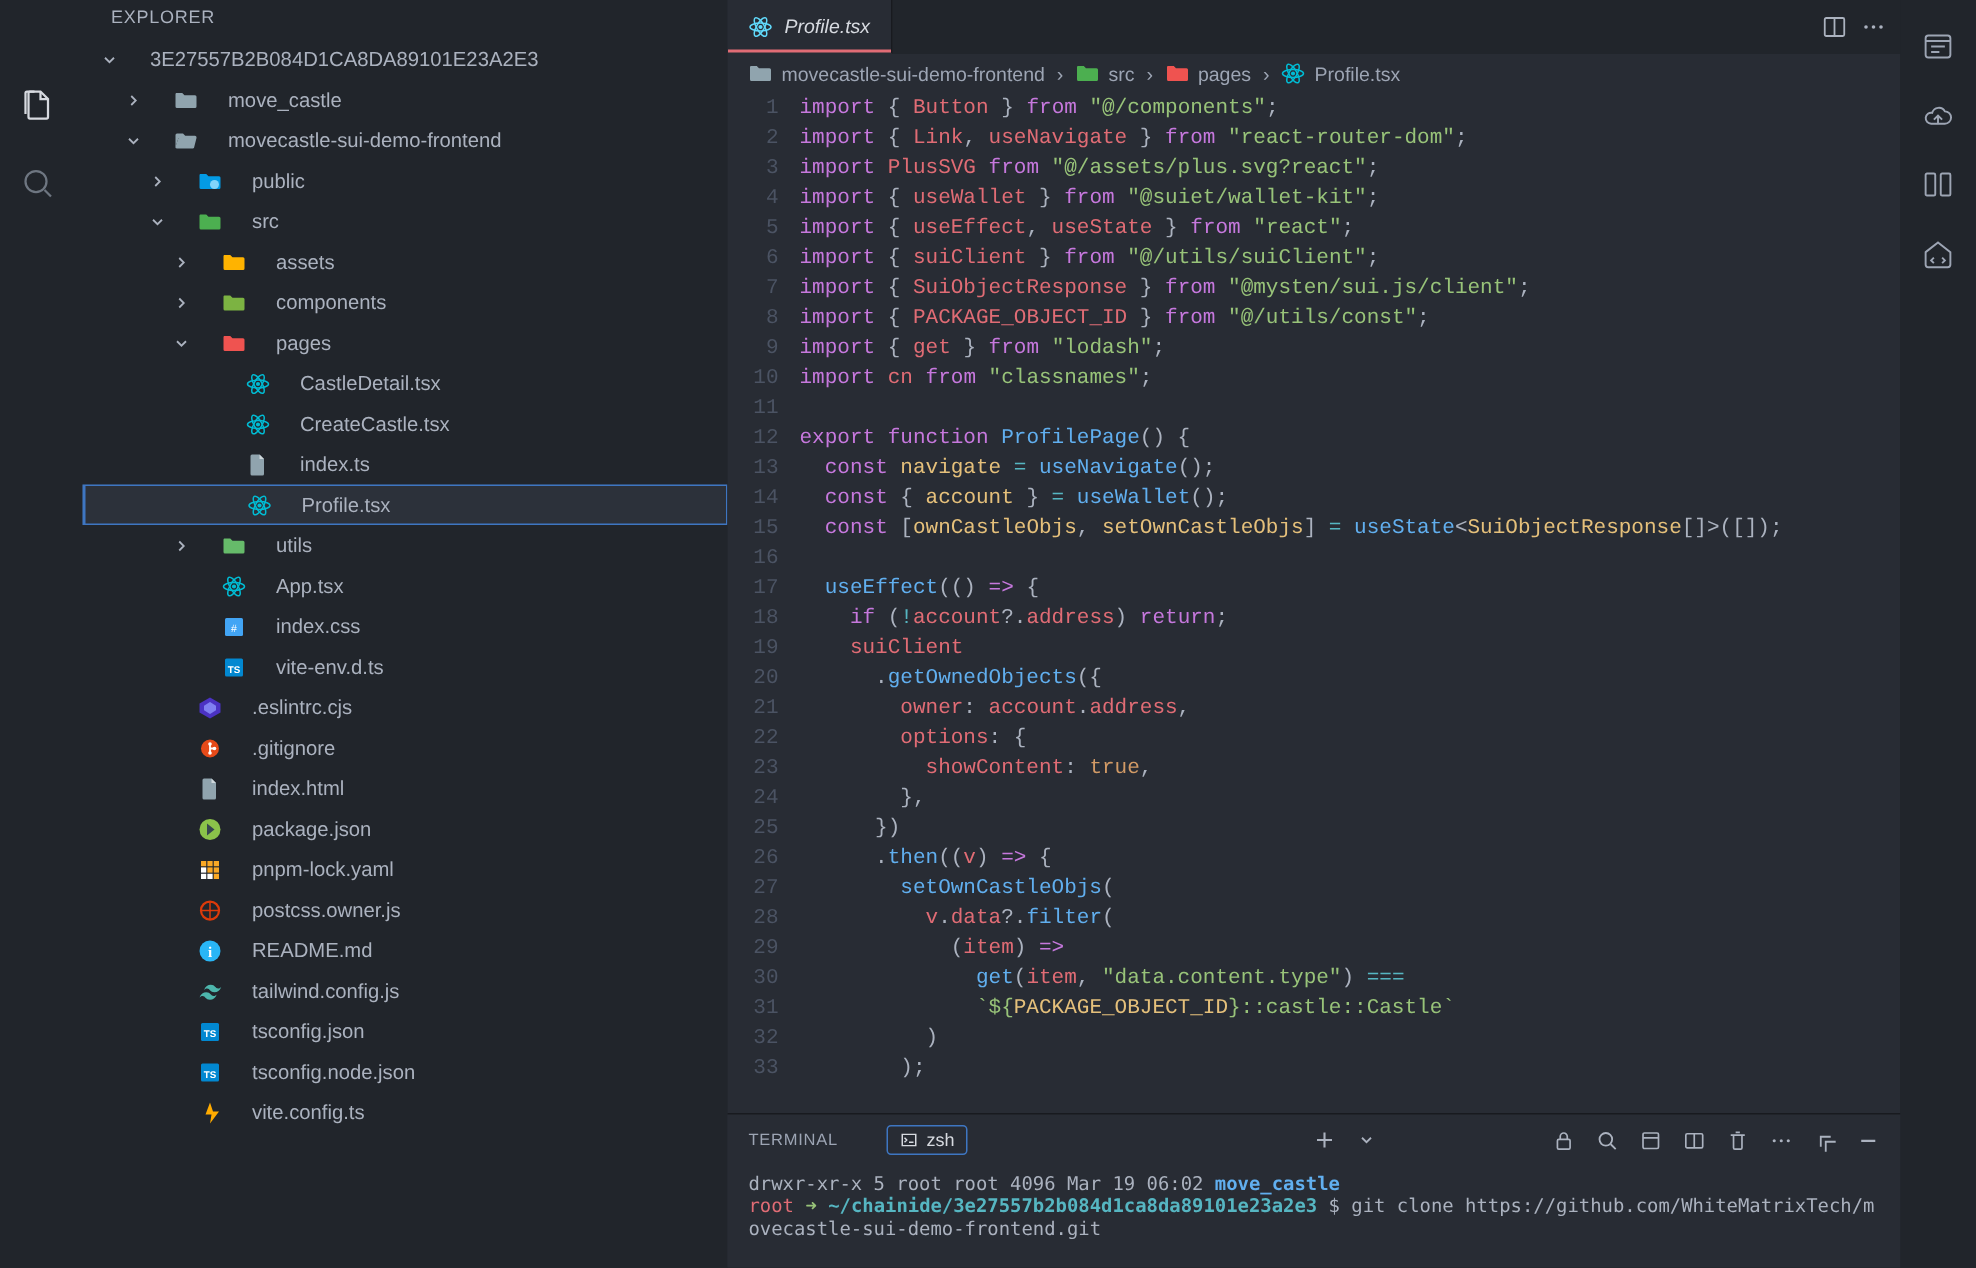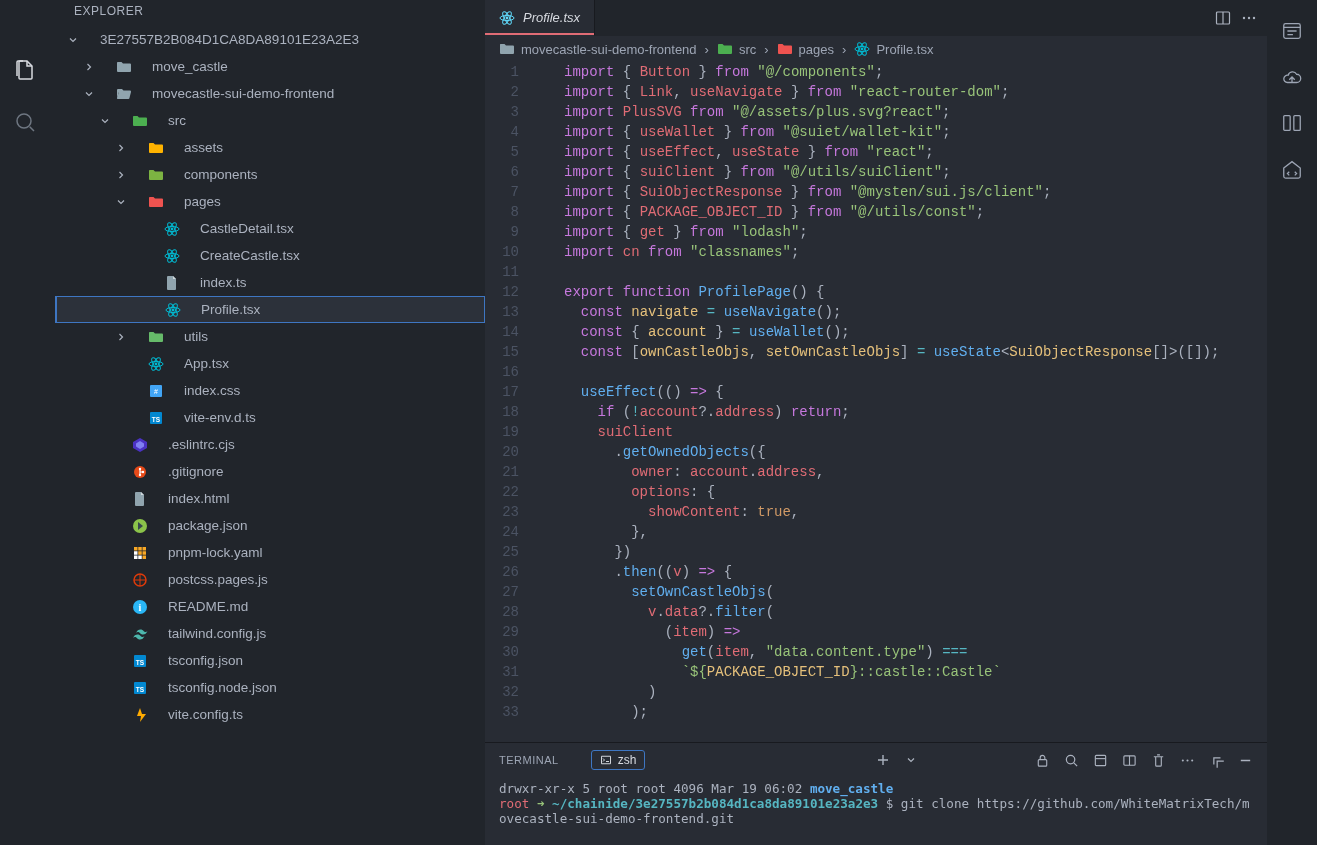--- a/index.html
+++ b/index.html
@@ -79,21 +79,21 @@
 .tabbar-actions .act { cursor:pointer; display:flex; align-items:center; }
 
 .breadcrumbs { height: 26px; display:flex; align-items:center; gap:8px; padding:0 14px; color:#9da5b4; font-size:13px; }
 .crumb { display:flex; align-items:center; gap:6px; }
 
 
 .editor { flex:1; display:flex; font-family: Menlo, Consolas, "Courier New", monospace; font-size:14px; line-height:20px; overflow:hidden; }
 .gutter { width:48px; text-align:right; color:#4b5363; padding:0 14px 0 0; user-select:none; }
 .gutter div { height:20px; }
 .code { flex:1; white-space:pre; color:#abb2bf; overflow:hidden; }
-.code .ln { height:20px;margin-left:31px; }
+.code .ln { height:20px; }
 
 
 .kw { color:#c678dd; }
 .fn { color:#61afef; }
 .var { color:#e06c75; }
 .prop { color:#e06c75; }
 .const_ { color:#e5c07b; }
 .str { color:#98c379; }
 .param { color:#d19a66; }
 .op { color:#56b6c2; }
@@ -188,20 +188,34 @@
             <svg width="16" height="16" viewBox="0 0 16 16">
               <path fill="#90a4ae" d="M1 4a1 1 0 0 1 1-1h4l1.5 1.5H14a1 1 0 0 1 1 1V6H3l-2 6z"></path>
               <path fill="#90a4ae" d="M3 6h12l-1.6 6.3a1 1 0 0 1-1 .7H2a1 1 0 0 1-1-1.3z"></path>
             </svg>
           </span>
           <span class="label">movecastle-sui-demo-frontend</span>
         </div>
         <div class="row" style="padding-left: 42px;">
           <span class="chev">
             <svg width="12" height="12" viewBox="0 0 16 16" fill="none" stroke="currentColor" stroke-width="1.6">
+              <path d="M6 4l4 4-4 4"></path>
+            </svg>
+          </span>
+          <span class="ficon">
+            <svg width="16" height="16" viewBox="0 0 16 16">
+              <path fill="#039be5" d="M1.5 3h4l1.5 1.5H14a1 1 0 0 1 1 1V12a1 1 0 0 1-1 1H2a1 1 0 0 1-1-1V4a1 1 0 0 1 .5-1z"></path>
+              <circle cx="11" cy="10" r="3" fill="#81d4fa"></circle>
+            </svg>
+          </span>
+          <span class="label">public</span>
+        </div>
+        <div class="row" style="padding-left: 42px;">
+          <span class="chev">
+            <svg width="12" height="12" viewBox="0 0 16 16" fill="none" stroke="currentColor" stroke-width="1.6">
               <path d="M4 6l4 4 4-4"></path>
             </svg>
           </span>
           <span class="ficon">
             <svg width="16" height="16" viewBox="0 0 16 16">
               <path fill="#4caf50" d="M1.5 3h4l1.5 1.5H14a1 1 0 0 1 1 1V12a1 1 0 0 1-1 1H2a1 1 0 0 1-1-1V4a1 1 0 0 1 .5-1z"></path>
             </svg>
           </span>
           <span class="label">src</span>
         </div>
@@ -404,21 +418,21 @@
           <span class="label">pnpm-lock.yaml</span>
         </div>
         <div class="row" style="padding-left: 42px;">
           <span class="chev blank"></span>
           <span class="ficon">
             <svg width="16" height="16" viewBox="0 0 16 16">
               <circle cx="8" cy="8" r="6" fill="none" stroke="#dd3a0a" stroke-width="1.5"></circle>
               <path d="M8 2v12M2 8h12" stroke="#dd3a0a" stroke-width="1"></path>
             </svg>
           </span>
-          <span class="label">postcss.pages.js</span>
+          <span class="label">postcss.owner.js</span>
         </div>
         <div class="row" style="padding-left: 42px;">
           <span class="chev blank"></span>
           <span class="ficon">
             <svg width="16" height="16" viewBox="0 0 16 16">
               <circle cx="8" cy="8" r="7" fill="#29b6f6"></circle>
               <text x="8" y="12" text-anchor="middle" font-size="10" fill="#fff" font-family="serif" font-weight="bold">i</text>
             </svg>
           </span>
           <span class="label">README.md</span>

